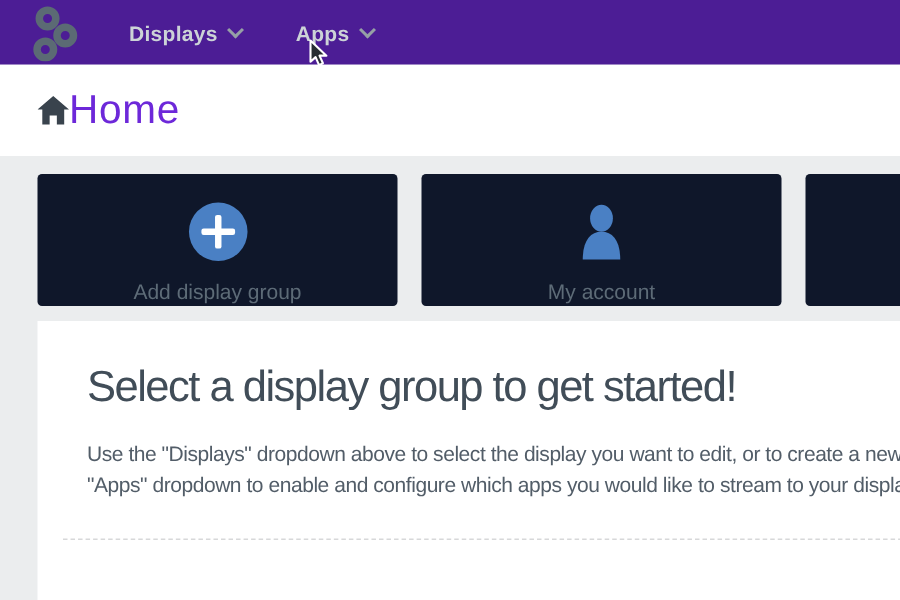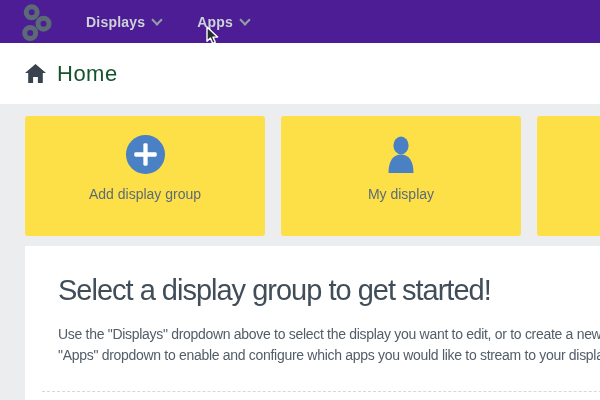--- a/index.html
+++ b/index.html
@@ -32,32 +32,31 @@
   .cursor-svg { position: absolute; left: 206px; top: 26px; }
 
   
   .page-header {
     height: 61px; background: #ffffff;
     display: flex; align-items: center;
     padding-left: 25px;
   }
   .home-svg { display: block; flex: 0 0 auto; }
   .page-title {
-    margin-left: 11px;
-    font-size: 22px; color: #14532d; letter-spacing: 0.5px;
+    font-size: 27px; color: #6d28d9; letter-spacing: 0.5px;
   }
 
   
   .cards {
     display: flex; gap: 16px;
     margin: 12px 0 0 25px;
   }
   .card {
-    flex: 0 0 240px; width: 240px; height: 120px;
-    background: #fde047; border-radius: 3px;
+    flex: 0 0 240px; width: 240px; height: 88px;
+    background: #0f172a; border-radius: 3px;
     display: flex; flex-direction: column;
     align-items: center; justify-content: flex-start;
     padding-top: 17px; box-sizing: border-box;
     cursor: pointer;
   }
   .card-icon { height: 43px; display: flex; align-items: center; justify-content: center; }
   .card-label {
     margin-top: 10px;
     font-size: 14px; color: #5d6b77;
   }
@@ -134,21 +133,21 @@
       <div class="card-label">Add display group</div>
     </div>
 
     <div class="card">
       <div class="card-icon">
         <svg width="40" height="40" viewBox="0 0 40 40">
           <ellipse cx="20" cy="10.5" rx="7.6" ry="9" fill="#4a80c4"></ellipse>
           <path d="M20 19.5 C12.5 19.5 7.5 25.5 7.5 38 L32.5 38 C32.5 25.5 27.5 19.5 20 19.5 Z" fill="#4a80c4"></path>
         </svg>
       </div>
-      <div class="card-label">My display</div>
+      <div class="card-label">My account</div>
     </div>
 
     <div class="card">
       <div class="card-icon"></div>
       <div class="card-label"></div>
     </div>
 
   </div>
 
   <section class="panel">

